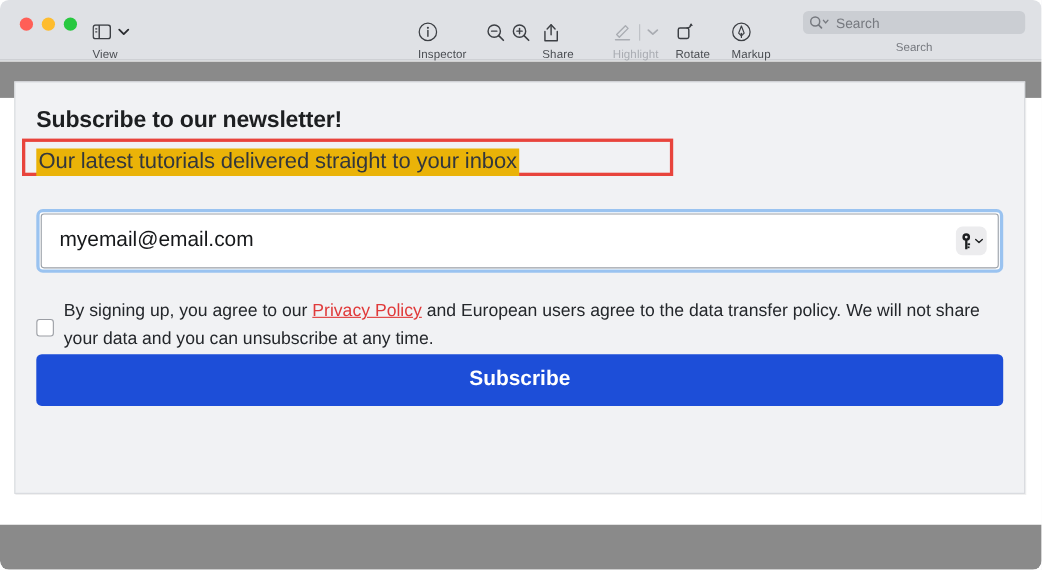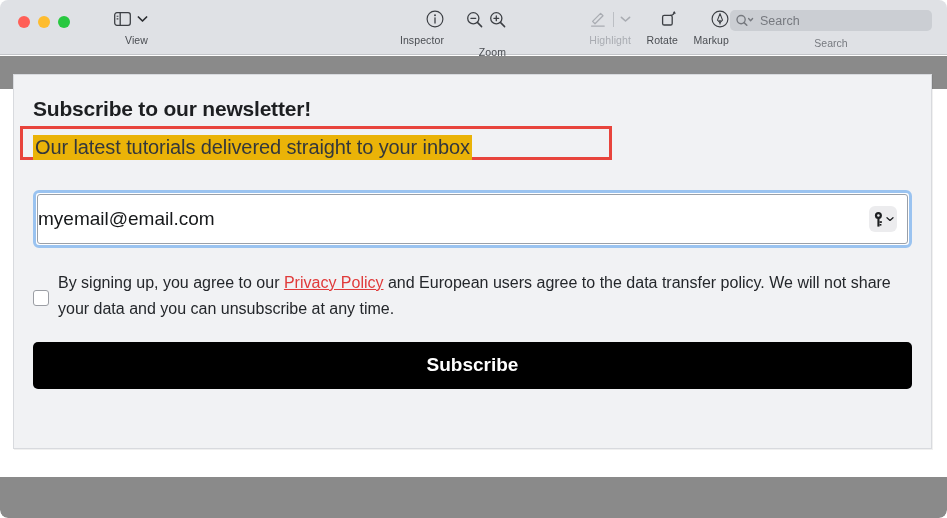--- a/index.html
+++ b/index.html
@@ -23,22 +23,22 @@
   }
   .traffic{
     position:absolute;left:18px;top:16px;display:flex;gap:8px;align-items:center;
   }
   .dot{width:12px;height:12px;border-radius:50%;display:block;}
   .dot.red{background:#ff5f57;}
   .dot.yellow{background:#febc2e;}
   .dot.green{background:#28c840;}
 
   .tb-item{
-    position:absolute;top:8px;
-    display:flex;flex-direction:column;align-items:flex-end;
+    position:absolute;top:18px;
+    display:flex;flex-direction:column;align-items:flex-start;
     width:64px;
   }
   .tb-icons{height:22px;display:flex;align-items:center;justify-content:center;gap:6px;color:#3c3f44;}
   .tb-label{font-size:10.5px;color:#4a4d52;margin-top:4px;letter-spacing:.1px;}
   .tb-item.dim .tb-icons{color:#a9acb2;}
   .tb-item.dim .tb-label{color:#a9acb2;}
 
   .title{
     position:absolute;left:148px;top:13px;
     font-size:14.5px;font-weight:bold;color:#2b2d31;white-space:nowrap;
@@ -91,41 +91,41 @@
     border:3px solid #9ac3f0;border-radius:6px;box-sizing:border-box;
     background:#ffffff;
     display:flex;align-items:center;position:relative;
   }
   .field-inner{
     position:absolute;left:1px;top:1px;right:1px;bottom:1px;
     border:1px solid #9aa0a8;border-radius:3px;background:#fff;
     display:flex;align-items:center;box-sizing:border-box;
   }
   .field-value{
-    font-size:19px;color:#16181a;margin-left:0;
+    font-size:19px;color:#16181a;margin-left:16px;
   }
   .keybtn{
     position:absolute;right:10px;top:50%;transform:translateY(-50%);
     width:28px;height:26px;border-radius:6px;background:#ececee;
     display:flex;align-items:center;justify-content:center;gap:1px;
   }
 
   .consent{
     margin-top:22px;display:flex;align-items:center;
     font-size:16px;color:#24272b;line-height:1.62;max-width:862px;
   }
   .cbox{
     width:14px;height:14px;border:1px solid #9b9ea4;border-radius:3px;
     background:#fff;flex:0 0 auto;margin-top:5px;margin-right:9px;
   }
   .plink{color:#e03a3a;text-decoration:underline;}
 
   .subscribe{
-    margin-top:20px;width:879px;height:47px;border:none;border-radius:5px;
-    background:#000000;color:#ffffff;font-size:19px;font-weight:bold;
+    width:879px;height:47px;border:none;border-radius:5px;
+    background:#1d4ed8;color:#ffffff;font-size:19px;font-weight:bold;
     font-family:"Liberation Sans", sans-serif;cursor:pointer;
     display:flex;align-items:center;justify-content:center;
   }
 
   svg{display:block;}
 </style>
 </head>
 <body>
 
 <div class="window">
@@ -184,20 +184,32 @@
             <circle cx="7.3" cy="7.3" r="5.6" fill="none" stroke="#3c3f44" stroke-width="1.3"></circle>
             <line x1="11.4" y1="11.4" x2="15.6" y2="15.6" stroke="#3c3f44" stroke-width="1.5" stroke-linecap="round"></line>
             <line x1="4.9" y1="7.3" x2="9.7" y2="7.3" stroke="#3c3f44" stroke-width="1.3" stroke-linecap="round"></line>
             <line x1="7.3" y1="4.9" x2="7.3" y2="9.7" stroke="#3c3f44" stroke-width="1.3" stroke-linecap="round"></line>
           </svg>
         </span>
       </div>
       <div class="tb-label">Zoom</div>
     </div>
 
+    <div class="tb-item" style="left:493px;">
+      <div class="tb-icons">
+        <span>
+          <svg width="16" height="19" viewBox="0 0 16 19">
+            <path d="M4.4 6.3 L8 2.6 L11.6 6.3" fill="none" stroke="#3c3f44" stroke-width="1.3" stroke-linecap="round" stroke-linejoin="round"></path>
+            <line x1="8" y1="2.8" x2="8" y2="11.6" stroke="#3c3f44" stroke-width="1.3" stroke-linecap="round"></line>
+            <path d="M2.4 8.6 L2.4 17.1 L13.6 17.1 L13.6 8.6" fill="none" stroke="#3c3f44" stroke-width="1.3" stroke-linecap="round" stroke-linejoin="round"></path>
+          </svg>
+        </span>
+      </div>
+      <div class="tb-label">Share</div>
+    </div>
 
     <div class="tb-item dim" style="left:557px;width:74px;">
       <div class="tb-icons">
         <span>
           <svg width="18" height="18" viewBox="0 0 18 18">
             <path d="M3.6 11.4 L11.6 3.4 L14 5.8 L6 13.8 Z" fill="none" stroke="#a9acb2" stroke-width="1.25" stroke-linejoin="round"></path>
             <line x1="2.6" y1="16.1" x2="15.2" y2="16.1" stroke="#a9acb2" stroke-width="1.4" stroke-linecap="round"></line>
           </svg>
         </span>
         <span style="width:1px;height:15px;background:#bcbfc4;display:inline-block;"></span>

